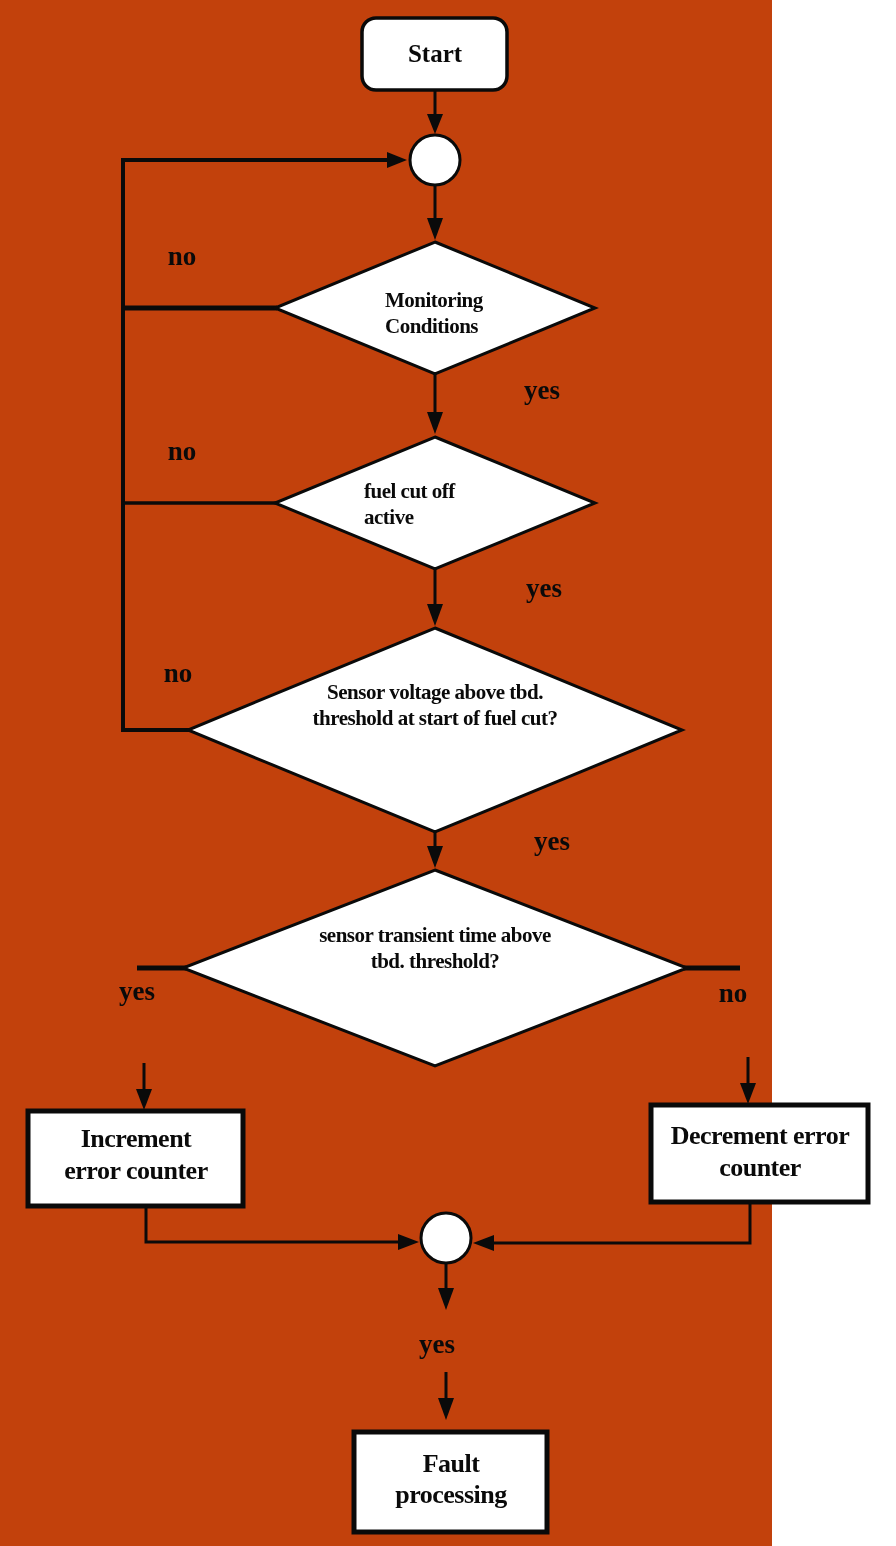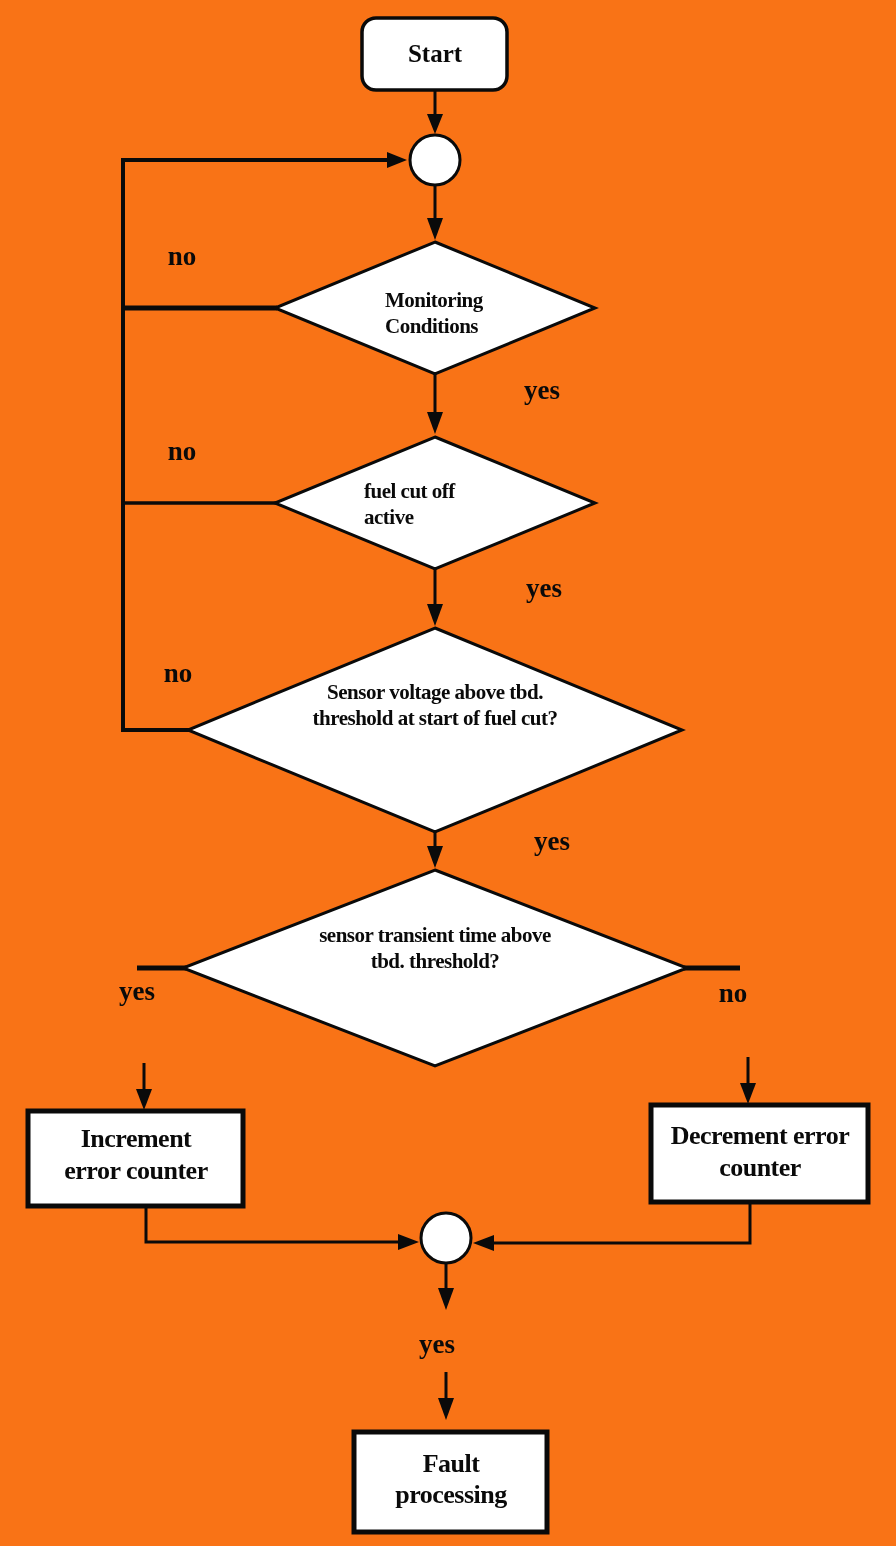--- a/index.html
+++ b/index.html
@@ -2,23 +2,23 @@
 <html><head>
 <meta charset="utf-8">
 <style>
   html, body {
     margin: 0;
     padding: 0;
     background: #ffffff;
   }
   .page {
     position: relative;
-    width: 896px;
+    width: 772px;
     height: 1546px;
-    background: #f97316;
+    background: #c2410c;
     font-family: "Liberation Serif", "DejaVu Serif", serif;
     text-align: center;
   }
   svg { display: block; }
   .shape {
     fill: #ffffff;
     stroke: #0a0a0a;
   }
   .edge {
     fill: none;

